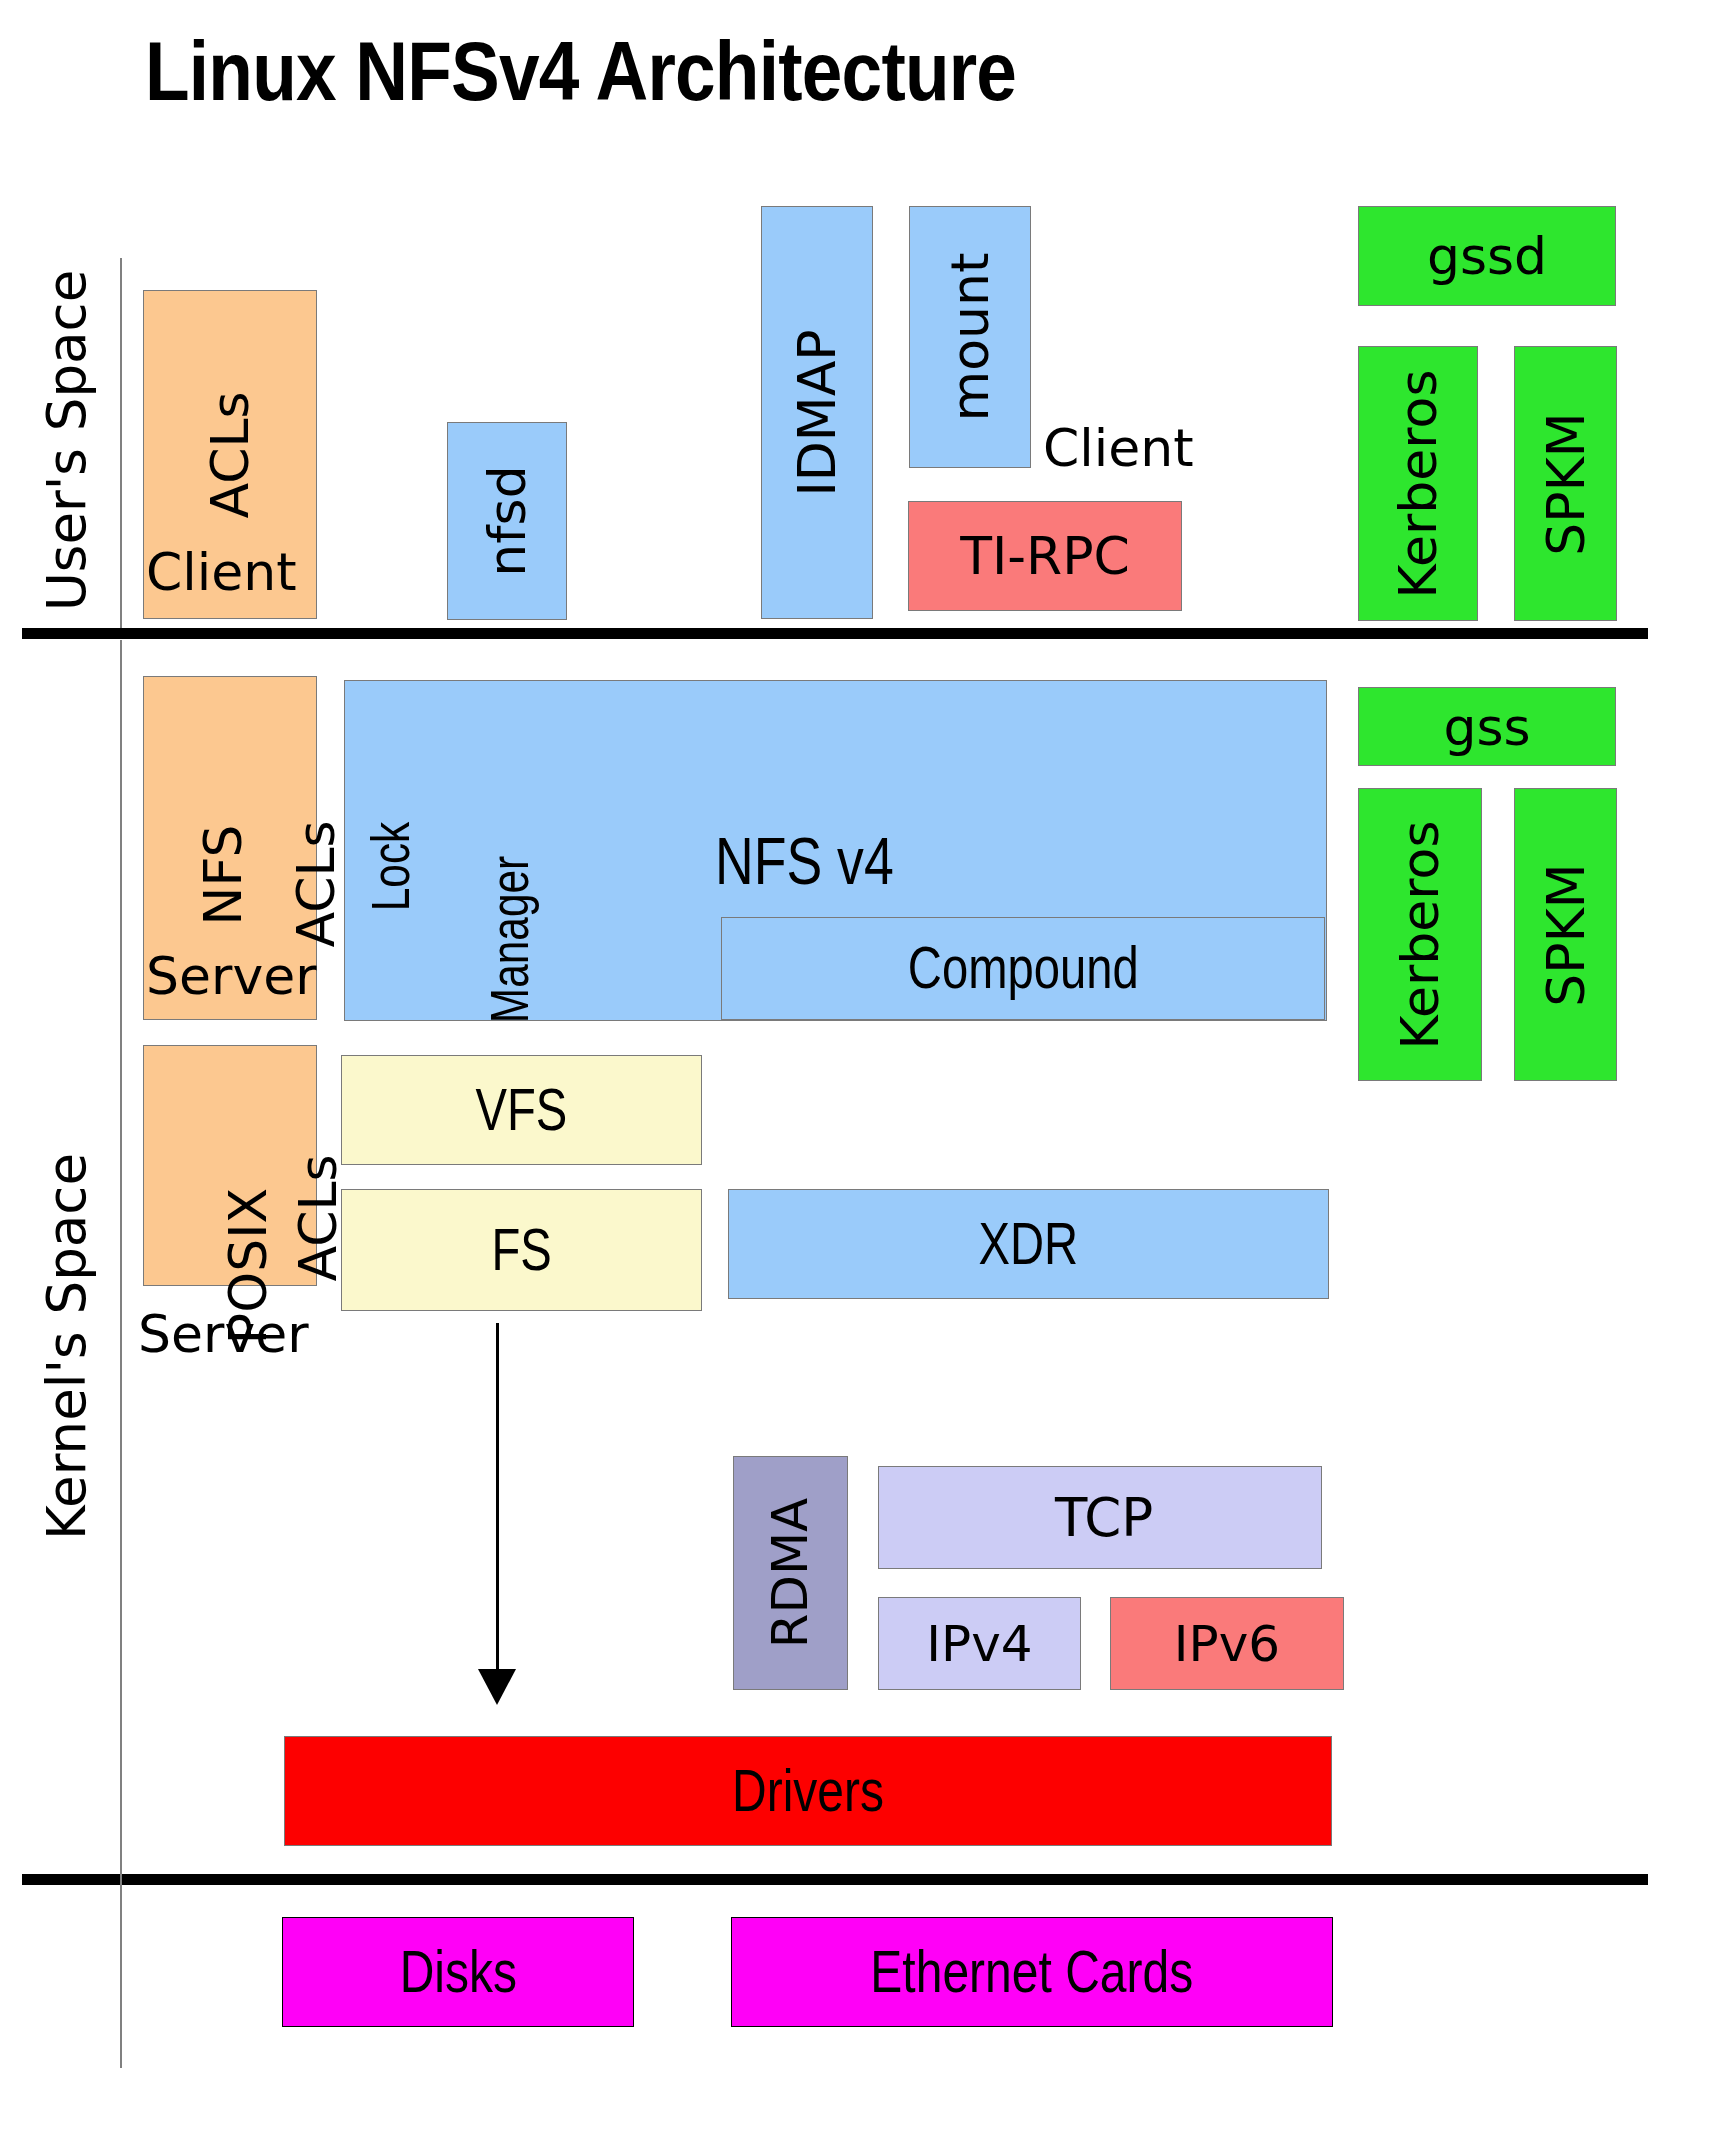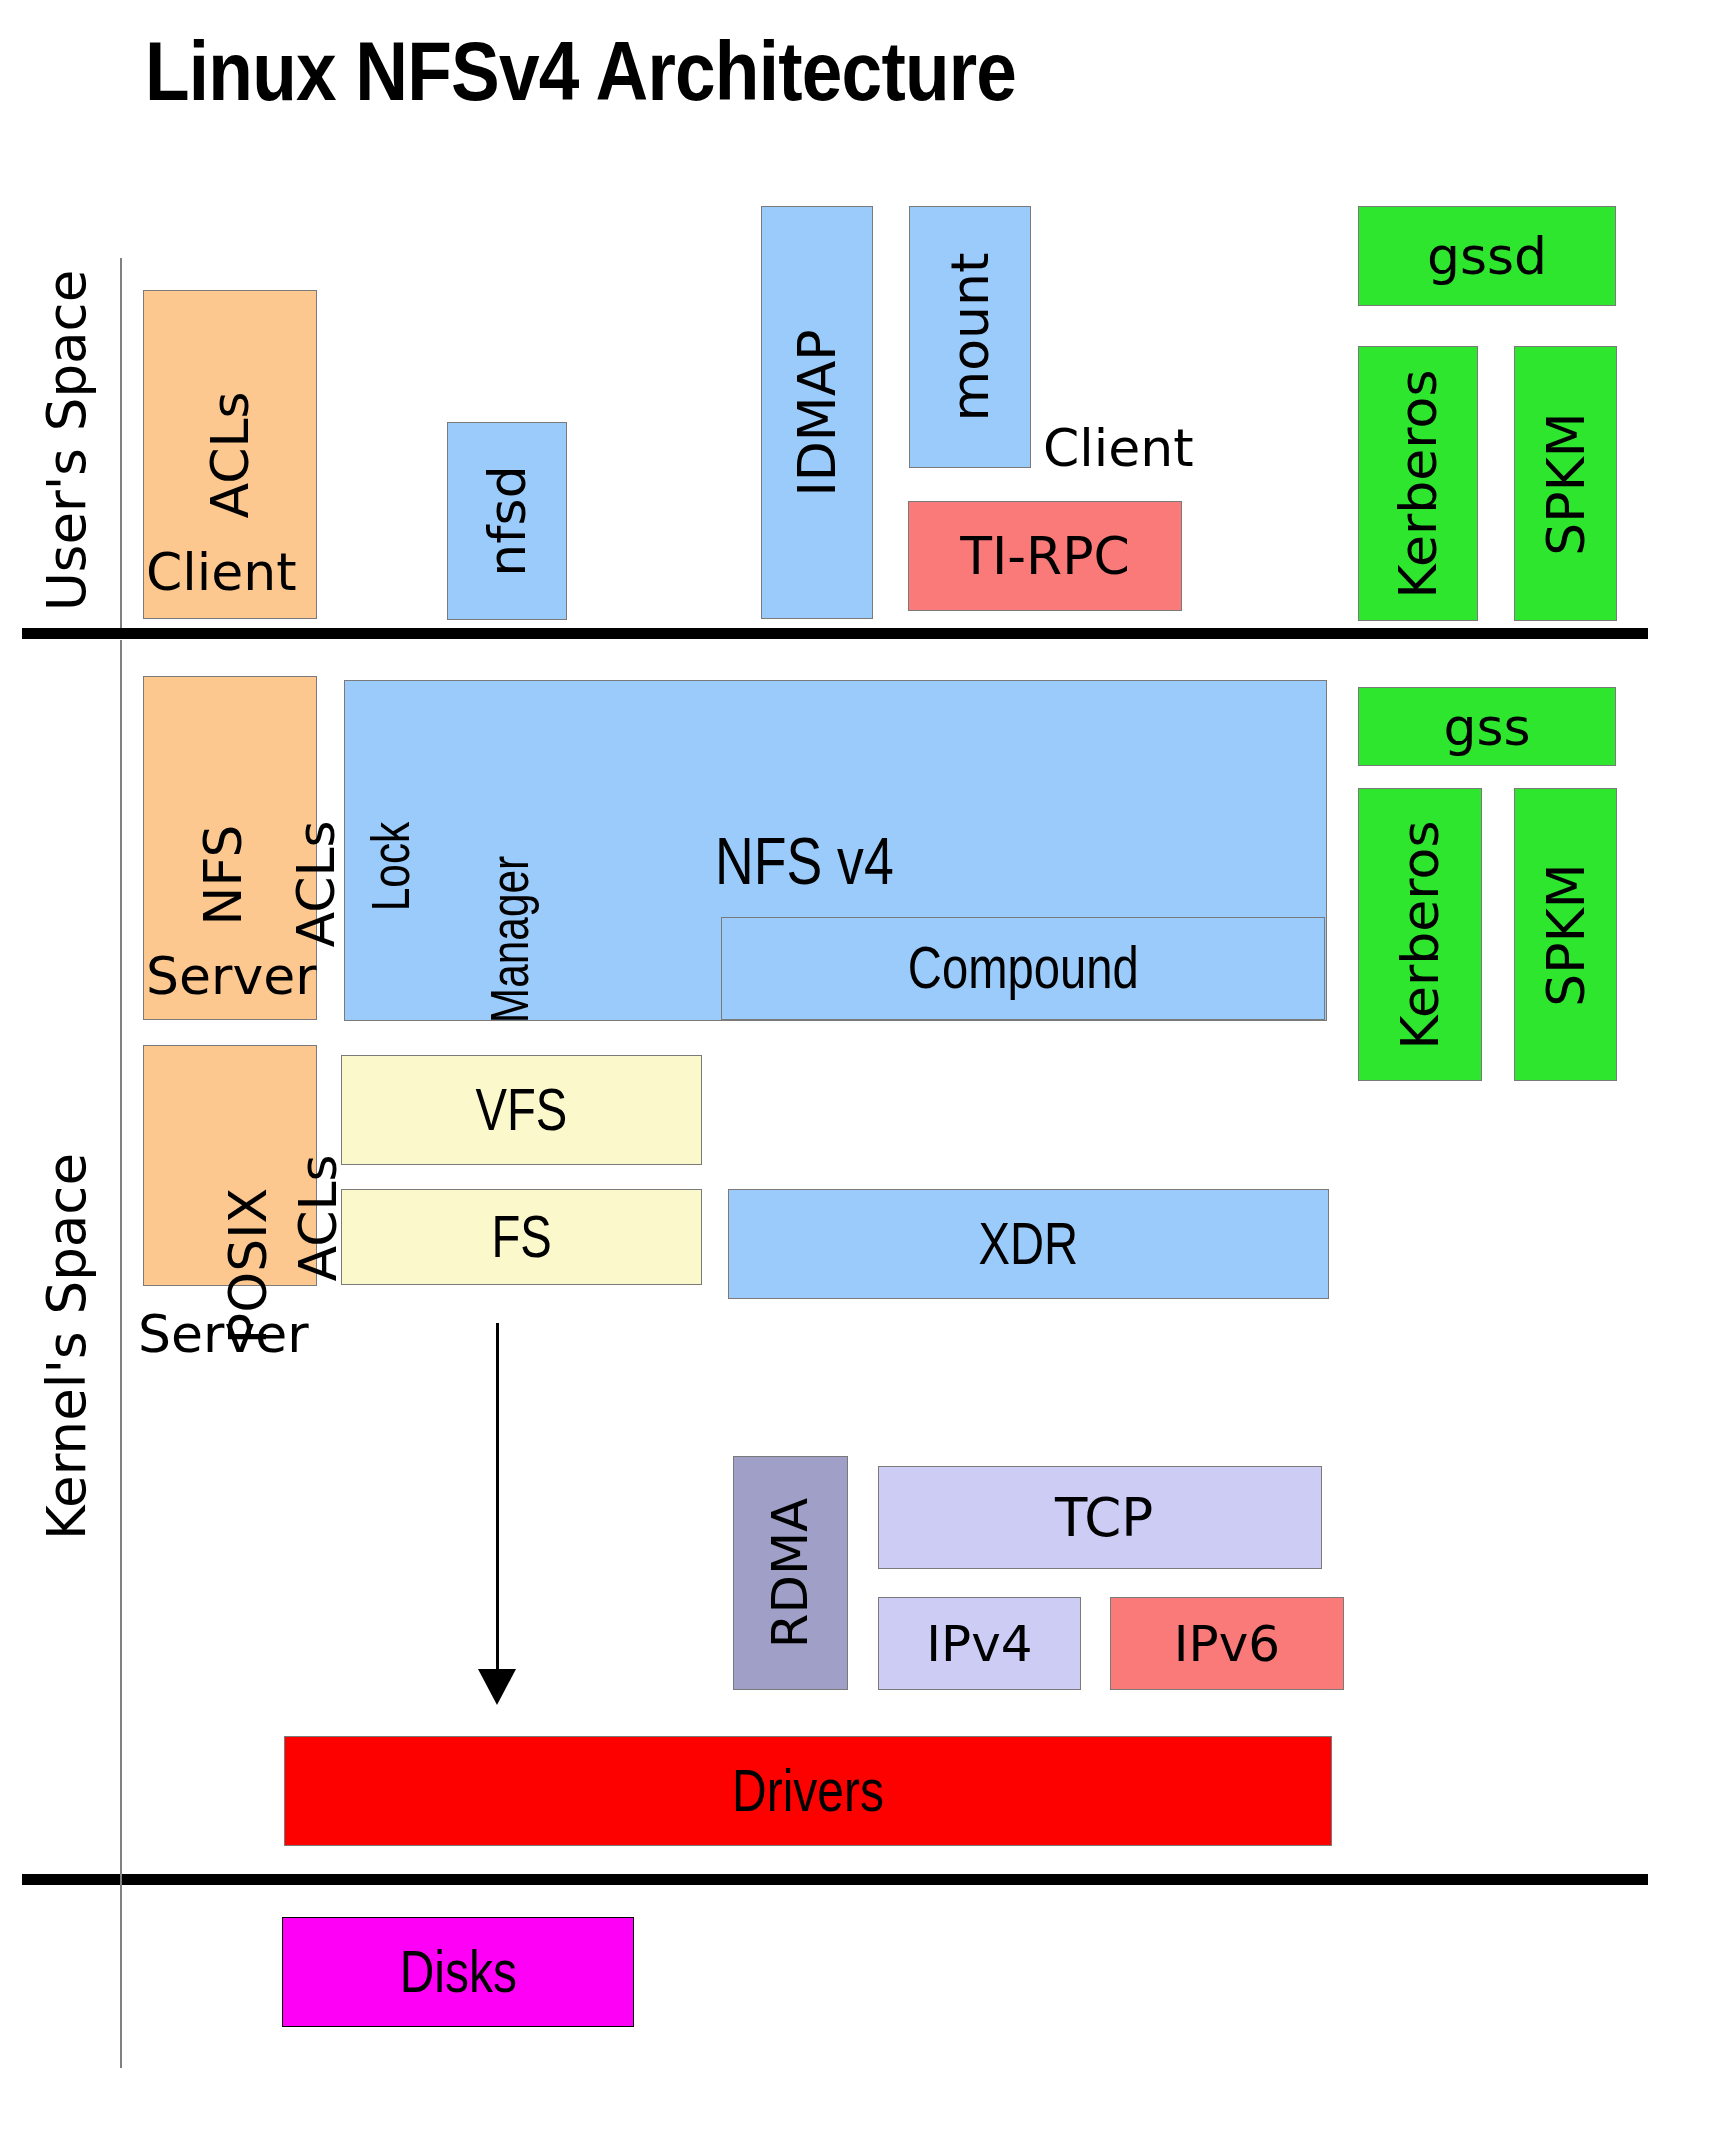--- a/index.html
+++ b/index.html
@@ -176,21 +176,21 @@
   </div>
 
   <div class="box" style="left:721px; top:917px; width:604px; height:103px; background:#9acbfa;">
     <span class="lbl cond" style="font-size:59px;">Compound</span>
   </div>
 
   <div class="box" style="left:341px; top:1055px; width:361px; height:110px; background:#fbf8cc;">
     <span class="lbl cond" style="font-size:59px;">VFS</span>
   </div>
 
-  <div class="box" style="left:341px; top:1189px; width:361px; height:96px; background:#fbf8cc;">
+  <div class="box" style="left:341px; top:1189px; width:361px; height:122px; background:#fbf8cc;">
     <span class="lbl cond" style="font-size:59px;">FS</span>
   </div>
 
 
   <div class="box" style="left:728px; top:1189px; width:601px; height:110px; background:#9acbfa;">
     <span class="lbl cond" style="font-size:59px;">XDR</span>
   </div>
 
 
   <div class="box" style="left:733px; top:1456px; width:115px; height:234px; background:#9f9fc8;">
@@ -225,15 +225,18 @@
   </div>
 
   <div class="box" style="left:1514px; top:788px; width:103px; height:293px; background:#2ee62e;">
     <span class="lbl rot">SPKM</span>
   </div>
 
   <div class="box" style="left:282px; top:1917px; width:352px; height:110px; background:#ff00f7; border-color:#000;">
     <span class="lbl cond" style="font-size:60px;">Disks</span>
   </div>
 
+  <div class="box" style="left:731px; top:1917px; width:602px; height:110px; background:#ff00f7; border-color:#000;">
+    <span class="lbl cond" style="font-size:60px;">Ethernet Cards</span>
+  </div>
 
 </div>
 
 
 </body></html>

